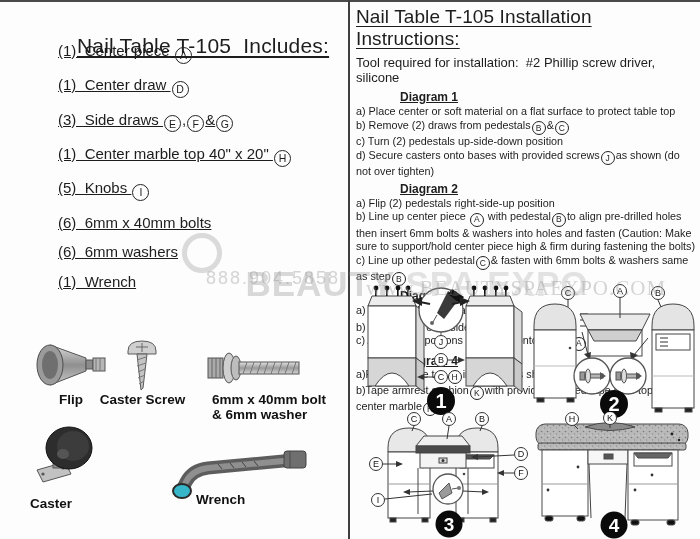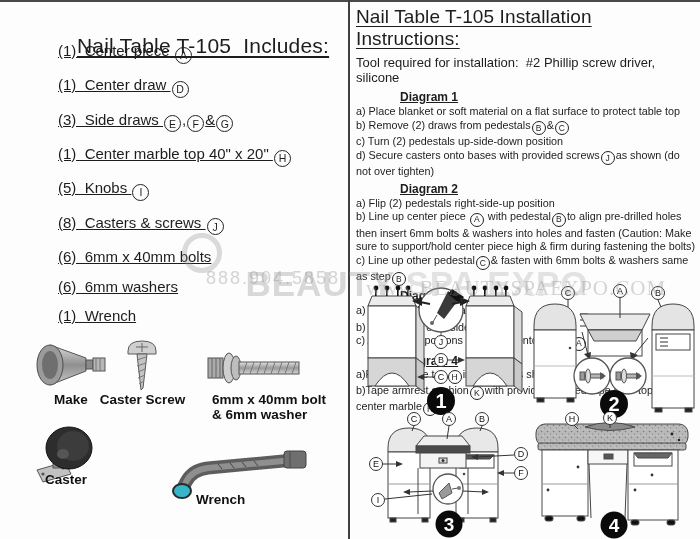--- a/index.html
+++ b/index.html
@@ -53,21 +53,20 @@
 <div class="lp-title">
   <span>Nail Table T-105  Includes:</span>
 </div>
 
 <div class="items">
   <div class="item">(1)  Center piece <span class="cl">A</span></div>
   <div class="item">(1)  Center draw <span class="cl">D</span></div>
   <div class="item">(3)  Side draws <span class="cl">E</span>,<span class="cl">F</span>&amp;<span class="cl">G</span></div>
   <div class="item">(1)  Center marble top 40" x 20" <span class="cl">H</span></div>
   <div class="item">(5)  Knobs <span class="cl">I</span></div>
-  <div class="item">(8)  Casters &amp; screws <span class="cl">J</span></div>
   <div class="item">(6)  6mm x 40mm bolts</div>
   <div class="item">(6)  6mm washers</div>
   <div class="item">(1)  Wrench</div>
 </div>
 
 <svg class="hwfig" style="left:30px;top:338px" width="82" height="55" viewBox="0 0 82 55">
   <defs>
       <linearGradient id="kg" x1="0" y1="0" x2="0" y2="1">
     <stop offset="0" stop-color="#d9d9d9"></stop>
         <stop offset=".5" stop-color="#8f8f8f"></stop>
@@ -75,21 +74,21 @@
   </linearGradient>
     </defs>
   <polygon points="20,7 56,20 56,33 20,47" fill="url(#kg)" stroke="#555" stroke-width="1"></polygon>
   <ellipse cx="20" cy="27" rx="13" ry="20" fill="#9b9b9b" stroke="#4d4d4d"></ellipse>
   <ellipse cx="20" cy="27" rx="8" ry="14" fill="#6f6f6f"></ellipse>
   <rect x="56" y="22" width="7" height="9" fill="#8a8a8a" stroke="#555"></rect>
   <rect x="63" y="20" width="12" height="13" fill="#b7b7b7" stroke="#555"></rect>
   <line x1="66" y1="20" x2="66" y2="33" stroke="#777"></line>
   <line x1="70" y1="20" x2="70" y2="33" stroke="#777"></line>
 </svg>
-<div class="hwlabel" style="left:30px;top:392px;width:82px;text-align:center">Make</div>
+<div class="hwlabel" style="left:30px;top:392px;width:82px;text-align:center">Flip</div>
 
 <svg class="hwfig" style="left:120px;top:338px" width="44" height="56" viewBox="0 0 44 56">
   <path d="M8,13 Q8,3 22,3 Q36,3 36,13 L36,16 L8,16 Z" fill="#cfcfcf" stroke="#5a5a5a"></path>
   <line x1="16" y1="9" x2="28" y2="9" stroke="#666"></line>
     <line x1="22" y1="5" x2="22" y2="14" stroke="#666"></line>
   <polygon points="17,16 27,16 23,50 21,52" fill="#c4c4c4" stroke="#5a5a5a"></polygon>
   <line x1="17" y1="22" x2="26" y2="19" stroke="#777"></line>
   <line x1="17" y1="28" x2="26" y2="25" stroke="#777"></line>
   <line x1="18" y1="34" x2="25" y2="31" stroke="#777"></line>
   <line x1="18" y1="40" x2="25" y2="37" stroke="#777"></line>
@@ -128,41 +127,41 @@
 
 <svg class="hwfig" style="left:33px;top:424px" width="66" height="64" viewBox="0 0 66 64">
   <polygon points="4,46 32,38 38,50 10,58" fill="#c2c2c2" stroke="#555"></polygon>
   <circle cx="10" cy="50" r="1.6" fill="#555"></circle>
     <circle cx="30" cy="44" r="1.6" fill="#555"></circle>
   <rect x="20" y="34" width="10" height="10" fill="#8e8e8e" stroke="#555"></rect>
   <ellipse cx="36" cy="24" rx="23" ry="21" fill="#2d2d2d" stroke="#111"></ellipse>
   <ellipse cx="40" cy="22" rx="16" ry="15" fill="#3c3c3c"></ellipse>
   <ellipse cx="30" cy="30" rx="6" ry="5" fill="#555"></ellipse>
 </svg>
-<div class="hwlabel" style="left:30px;top:472px;width:72px;text-align:center">Caster</div>
+<div class="hwlabel" style="left:30px;top:496px;width:72px;text-align:left">Caster</div>
 
 <svg class="hwfig" style="left:156px;top:438px" width="152" height="62" viewBox="0 0 152 62">
   <path d="M138,22 L52,30 Q36,32 30,44 L26,52" fill="none" stroke="#5d5d5d" stroke-width="13" stroke-linecap="round"></path>
   <path d="M138,22 L52,30 Q36,32 30,44 L26,52" fill="none" stroke="#8f8f8f" stroke-width="6" stroke-linecap="round"></path>
   <rect x="128" y="13" width="22" height="17" rx="3" fill="#6f6f6f" stroke="#444"></rect>
   <line x1="134" y1="13" x2="134" y2="30" stroke="#4c4c4c"></line>
   <ellipse cx="26" cy="53" rx="9" ry="7" fill="#38b6c9" stroke="#2a2a2a" stroke-width="2"></ellipse>
   <line x1="62" y1="26" x2="66" y2="31" stroke="#444"></line>
     <line x1="74" y1="25" x2="78" y2="30" stroke="#444"></line>
   <line x1="86" y1="24" x2="90" y2="29" stroke="#444"></line>
     <line x1="98" y1="23" x2="102" y2="28" stroke="#444"></line>
 </svg>
 <div class="hwlabel" style="left:196px;top:492px;width:80px;text-align:left">Wrench</div>
 
 <div class="rp">
   <h1 class="rp-title">Nail Table T-105 Installation Instructions:</h1>
   <div class="toolnote">Tool required for installation:  #2 Phillip screw driver, silicone</div>
 
   <div class="dhead">Diagram 1</div>
-  <div class="step">a) Place blanket or soft material on a flat surface to protect table top</div>
+  <div class="step">a) Place center or soft material on a flat surface to protect table top</div>
   <div class="step">b) Remove (2) draws from pedestals<span class="cl">B</span>&amp;<span class="cl">C</span></div>
   <div class="step">c) Turn (2) pedestals up-side-down position</div>
   <div class="step">d) Secure casters onto bases with provided screws<span class="cl">J</span>as shown (do not over tighten)</div>
 
   <div class="dhead">Diagram 2</div>
   <div class="step">a) Flip (2) pedestals right-side-up position</div>
   <div class="step">b) Line up center piece <span class="cl">A</span> with pedestal<span class="cl">B</span>to align pre-drilled holes then insert 6mm bolts &amp; washers into holes and fasten (Caution: Make sure to support/hold center piece high &amp; firm during fastening the bolts)</div>
   <div class="step">c) Line up other pedestal<span class="cl">C</span>&amp; fasten with 6mm bolts &amp; washers same as step<span class="cl">B</span></div>
 
   <div class="dhead">Diagram 3</div>

